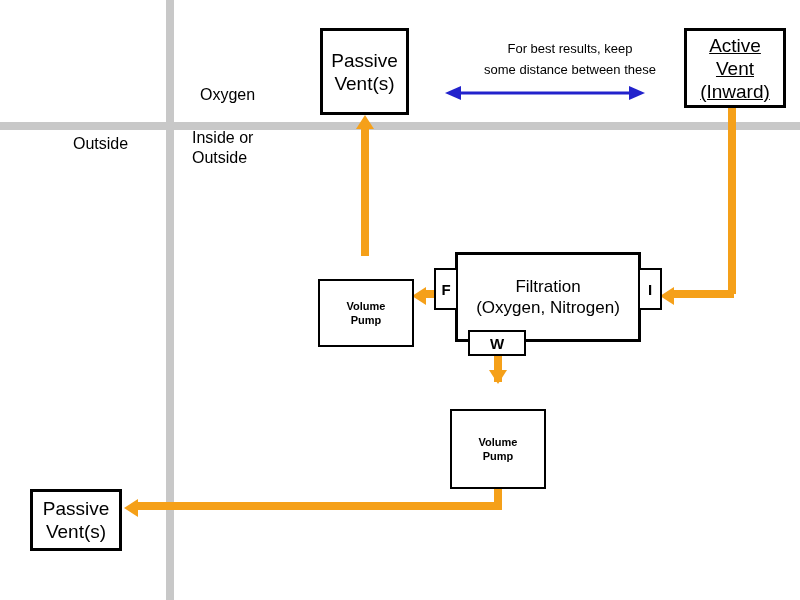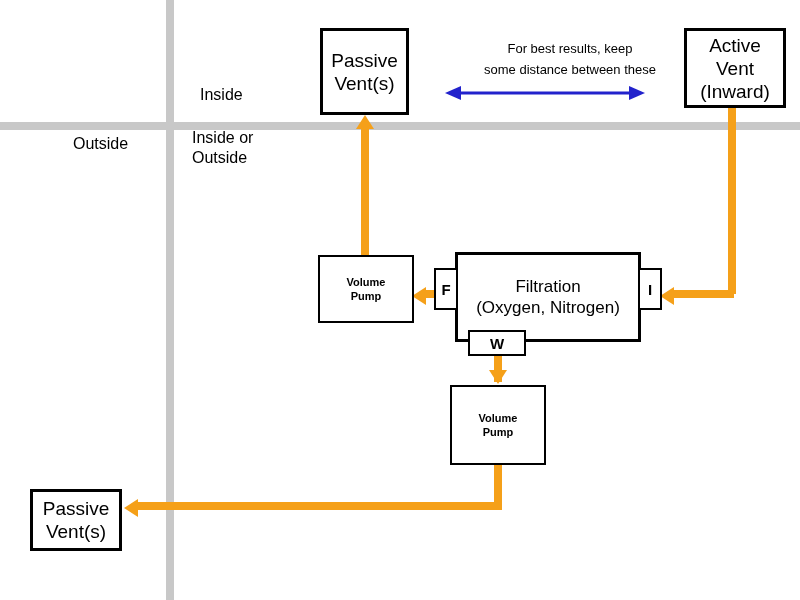--- a/index.html
+++ b/index.html
@@ -51,20 +51,21 @@
     line-height: 23px;
   }
   .box-md {
     font-size: 17px;
     line-height: 21px;
   }
   .box-sm {
     font-size: 11px;
     font-weight: bold;
     line-height: 14px;
+    margin-top: 24px;
   }
   .port {
     position: absolute;
     box-sizing: border-box;
     background: #ffffff;
     border: 2px solid #000000;
     display: flex;
     align-items: center;
     justify-content: center;
     font-size: 15px;
@@ -108,21 +109,21 @@
   }
 </style>
 </head>
 <body>
 
 <div id="canvas">
 
   <div class="gline-v" style="left:166px; top:0; width:8px; height:600px;"></div>
   <div class="gline-h" style="left:0; top:122px; width:800px; height:8px;"></div>
 
-  <div class="zone-label" style="left:200px; top:85px;">Inside</div>
+  <div class="zone-label" style="left:200px; top:85px;">Oxygen</div>
   <div class="zone-label" style="left:73px; top:134px;">Outside</div>
   <div class="zone-label" style="left:192px; top:128px;">Inside or
 Outside</div>
 
   <div class="note" style="left:455px; top:38px; width:230px;">For best results, keep
 some distance between these</div>
   <svg class="dbl-arrow" style="left:445px; top:83px;" width="200" height="20">
     <line x1="14" y1="10" x2="186" y2="10" stroke="#2222cc" stroke-width="3"></line>
     <polygon points="0,10 16,3 16,17" fill="#2222cc"></polygon>
     <polygon points="200,10 184,3 184,17" fill="#2222cc"></polygon>
@@ -141,21 +142,21 @@
   <div class="flow" style="left:494px; top:354px; width:8px; height:28px;"></div>
   <div class="arrowhead ah-down" style="left:489px; top:370px;"></div>
 
   <div class="flow" style="left:494px; top:465px; width:8px; height:45px;"></div>
   <div class="flow" style="left:136px; top:502px; width:366px; height:8px;"></div>
   <div class="arrowhead ah-left" style="left:124px; top:499px;"></div>
 
   <div class="box thick box-lg" style="left:320px; top:28px; width:89px; height:87px; white-space:pre-line;">Passive
 Vent(s)</div>
 
-  <div class="box thick box-lg" style="left:684px; top:28px; width:102px; height:80px; white-space:pre-line;">Active
+  <div class="box thick box-lg" style="left:684px; top:28px; width:102px; height:80px; white-space:pre-line;text-decoration:underline;">Active
 Vent
 (Inward)</div>
 
   <div class="box thick box-lg" style="left:30px; top:489px; width:92px; height:62px; white-space:pre-line;">Passive
 Vent(s)</div>
 
   <div class="box box-sm" style="left:318px; top:255px; width:96px; height:68px; white-space:pre-line;">Volume
 Pump</div>
 
   <div class="box box-sm" style="left:450px; top:385px; width:96px; height:80px; white-space:pre-line;">Volume

